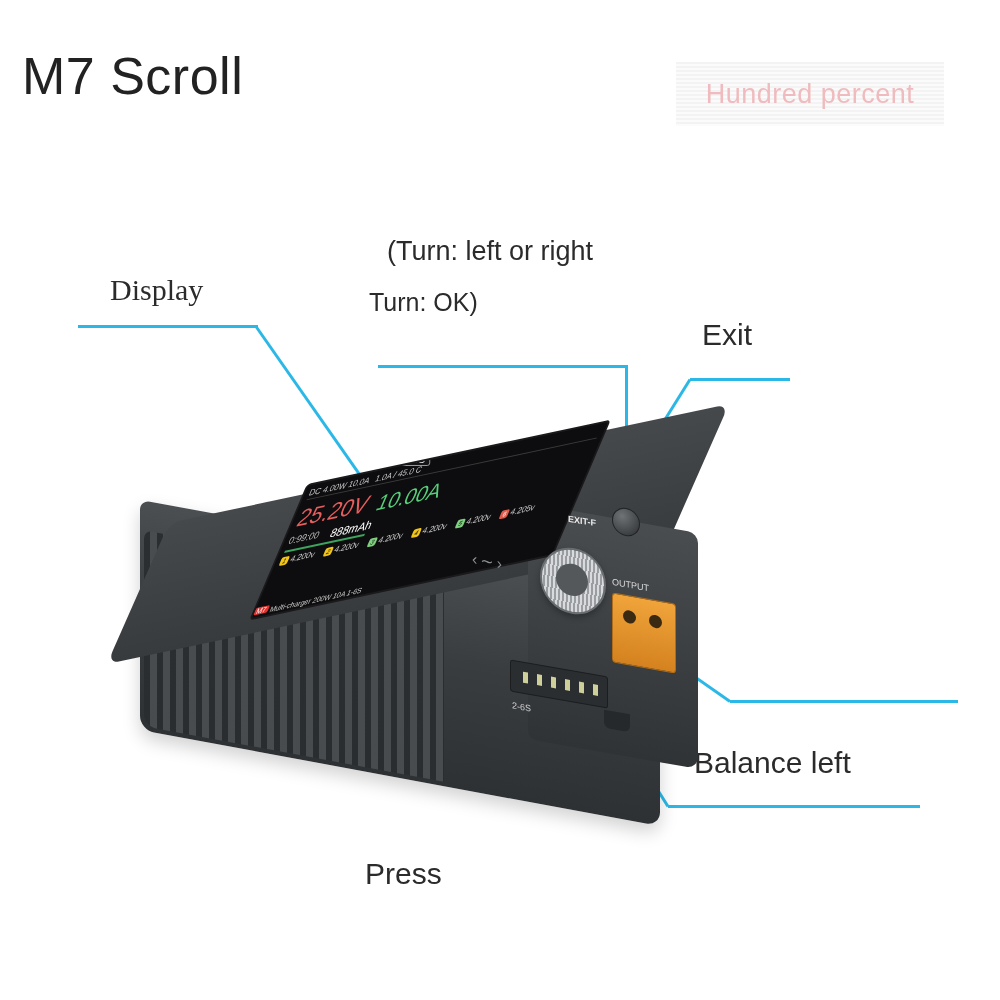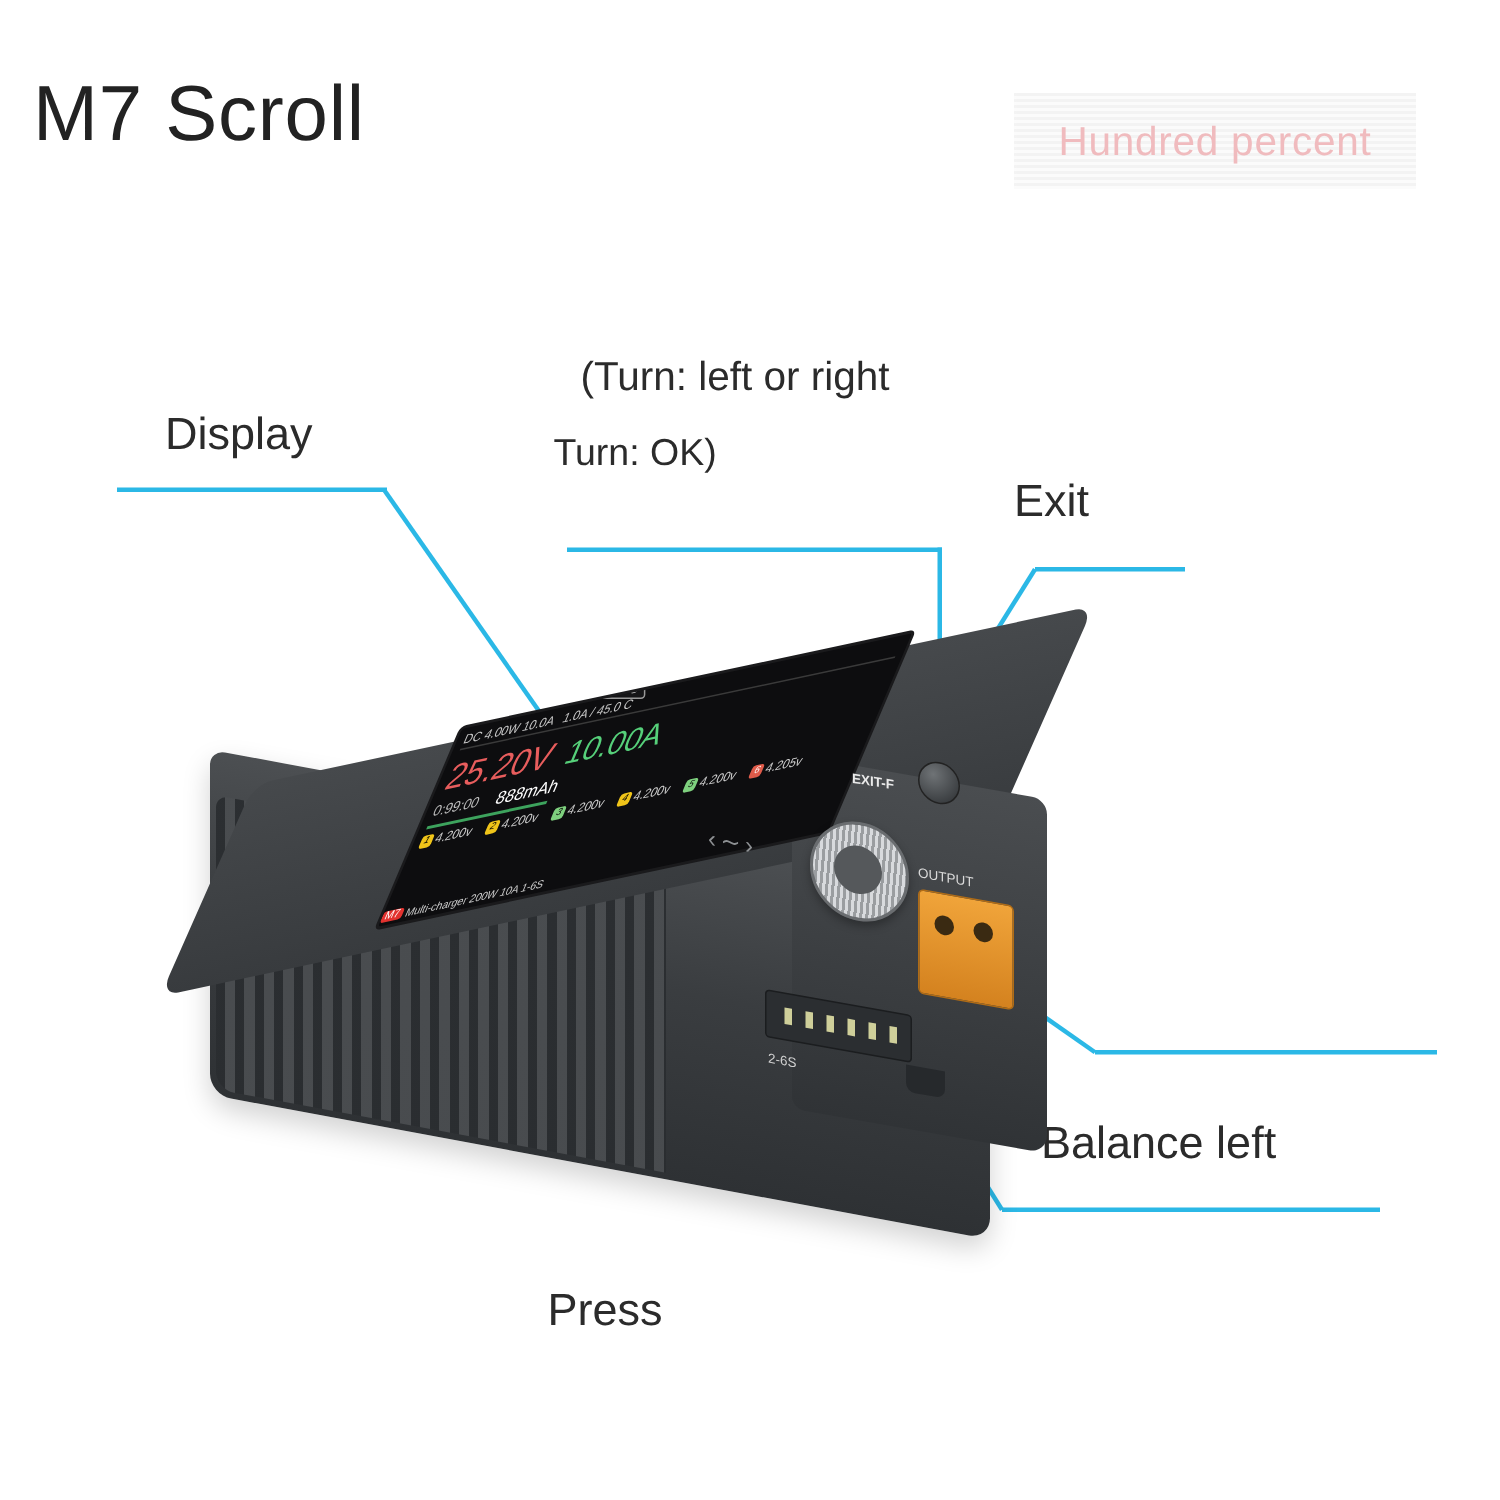--- a/index.html
+++ b/index.html
@@ -19,25 +19,25 @@
 
   .watermark{
     position:absolute;left:676px;top:62px;width:268px;height:64px;
     display:flex;align-items:center;justify-content:center;
     font-size:27px;color:#f0b8bb;letter-spacing:.5px;
     background:repeating-linear-gradient(0deg,#fbfbfb 0 2px,#f3f3f3 2px 4px);
     opacity:.95;
   }
 
   .lbl{position:absolute;color:#2b2b2b;}
-  .lbl-display{left:110px;top:273px;font-size:30px;}
+  .lbl-display{left:110px;top:273px;font-size:30px;font-family:Liberation Serif, serif;}
   .lbl-scroll-1{left:372px;top:171px;font-size:30px;}
   .lbl-scroll-2{left:347px;top:236px;font-size:27px;margin-left:40px;}
   .lbl-scroll-3{left:369px;top:288px;font-size:25px;}
-  .lbl-exit{left:676px;top:318px;font-size:30px;}
+  .lbl-exit{left:702px;top:318px;font-size:30px;}
   .lbl-output{left:755px;top:639px;font-size:30px;}
   .lbl-balance{left:694px;top:746px;font-size:30px;}
   .lbl-front{left:365px;top:857px;font-size:30px;}
 
   
   .line{position:absolute;background:#2bb8e6;}
   .h{height:3px;}
   .v{width:3px;}
   .diag{position:absolute;height:3px;background:#2bb8e6;transform-origin:0 50%;}
 

